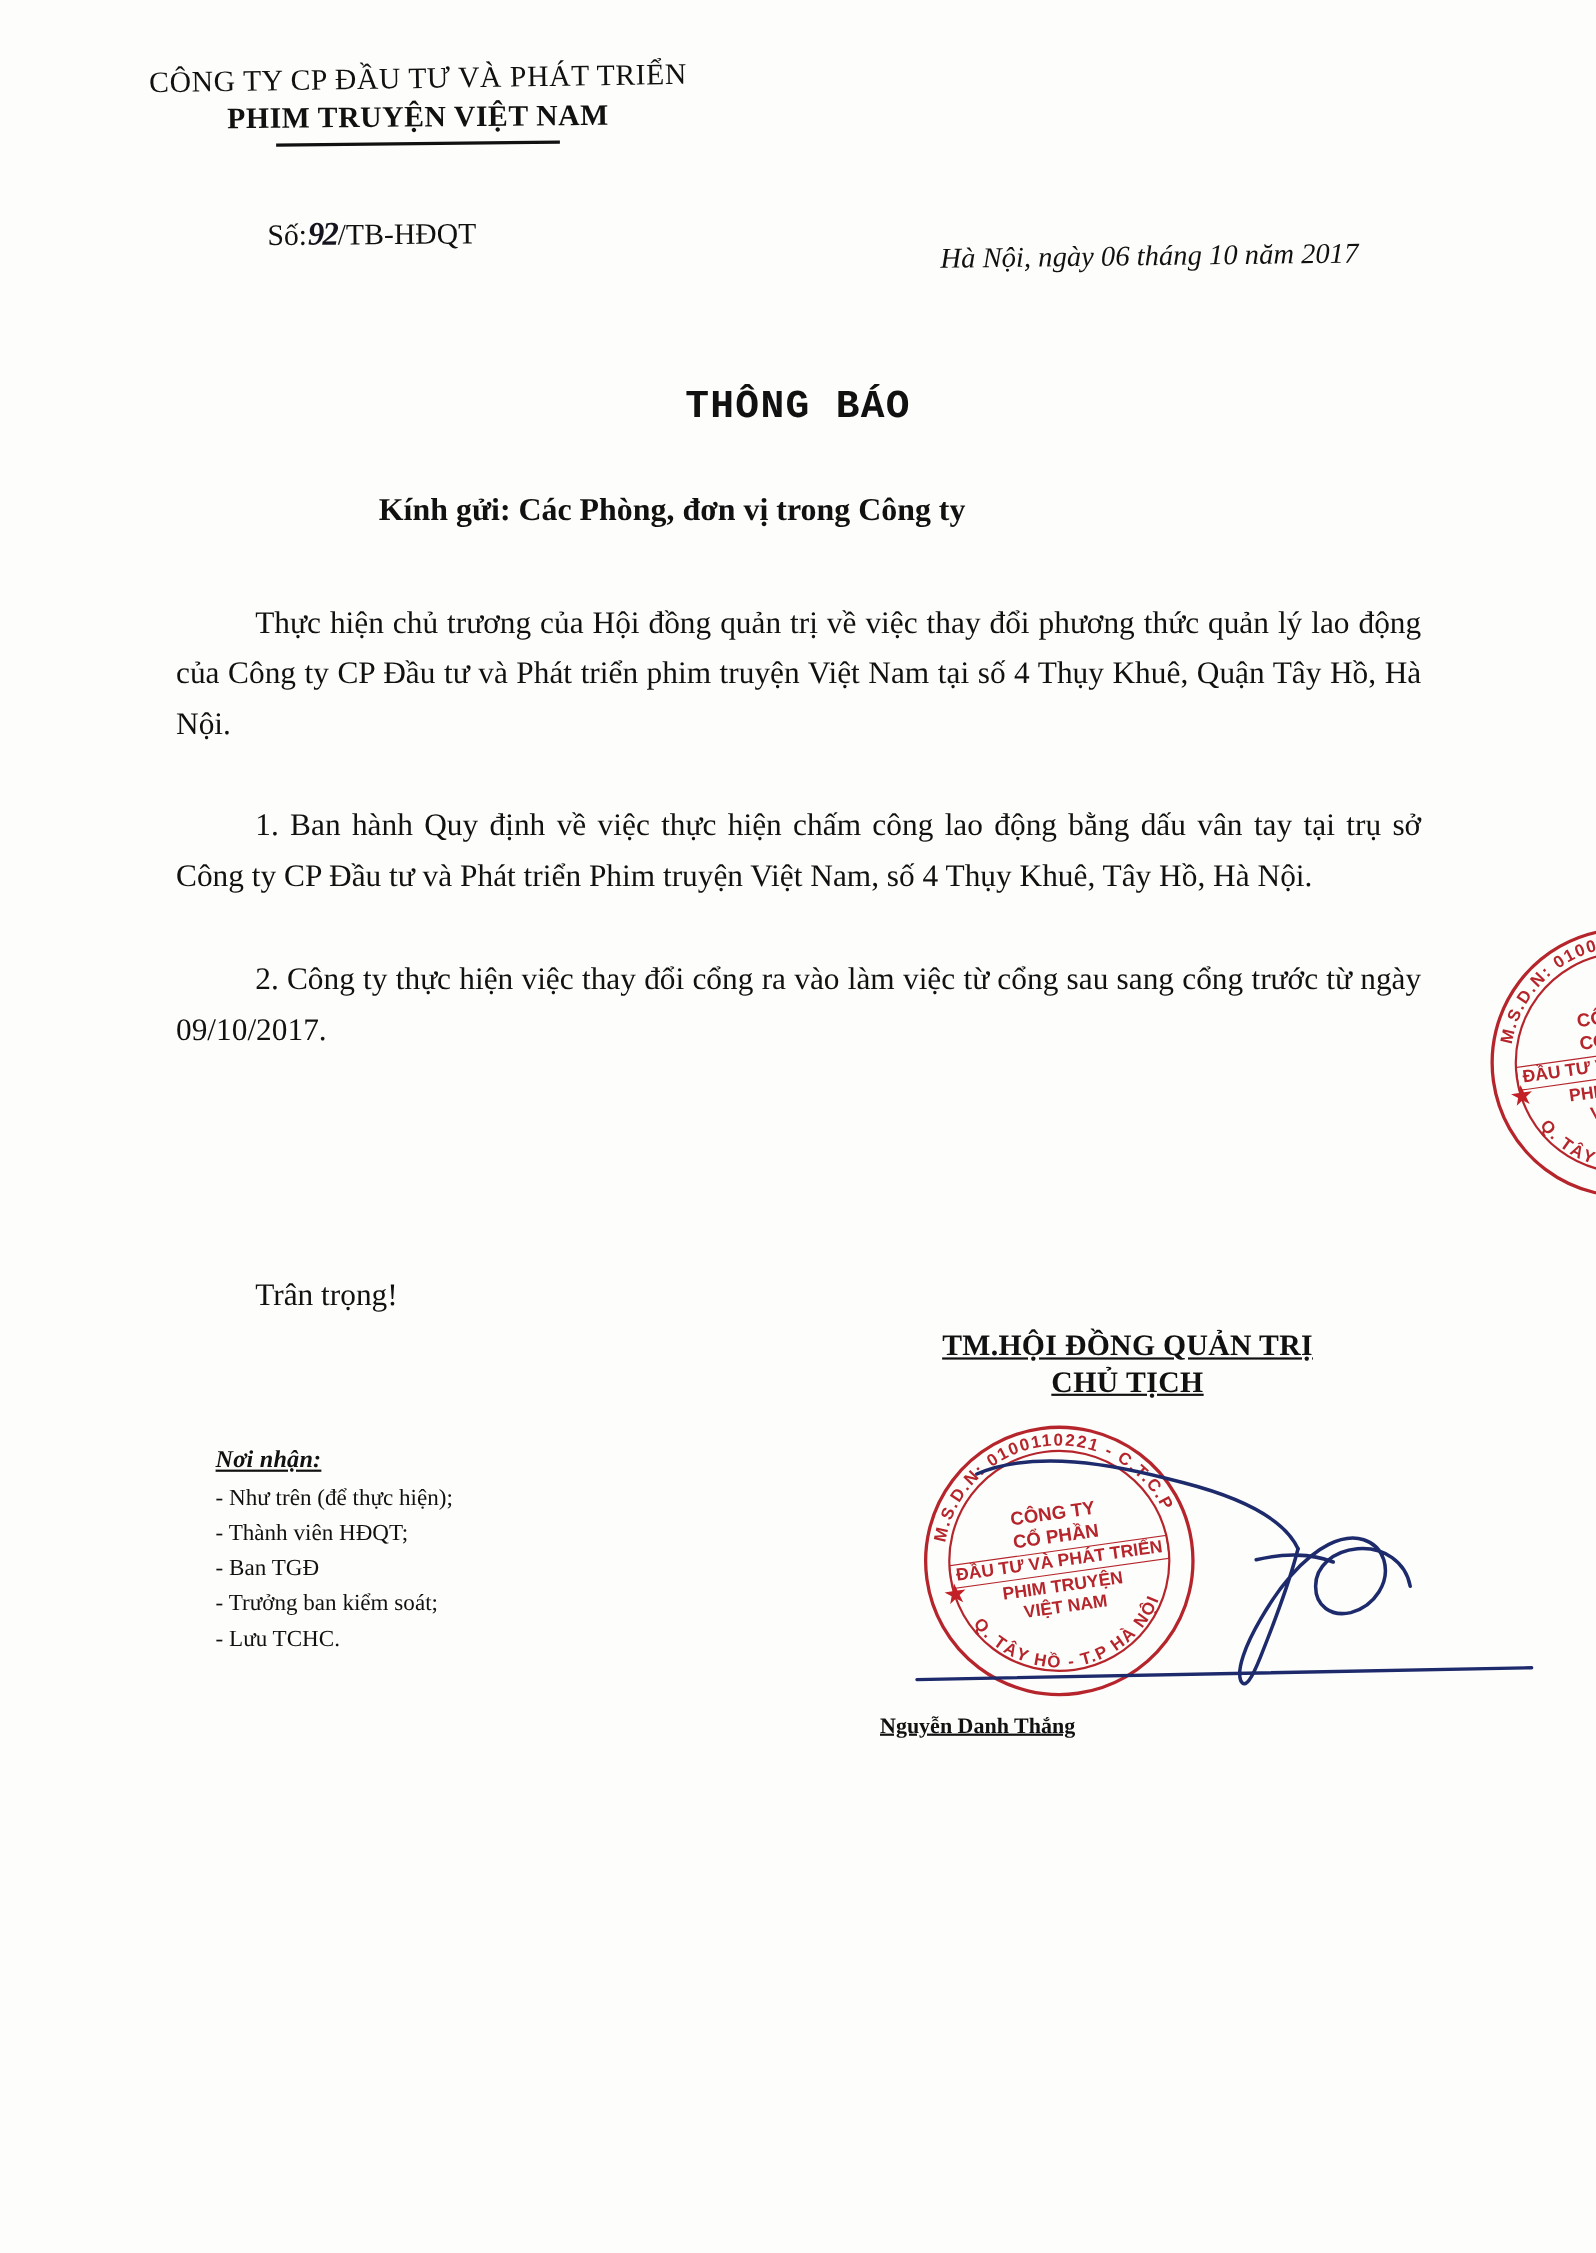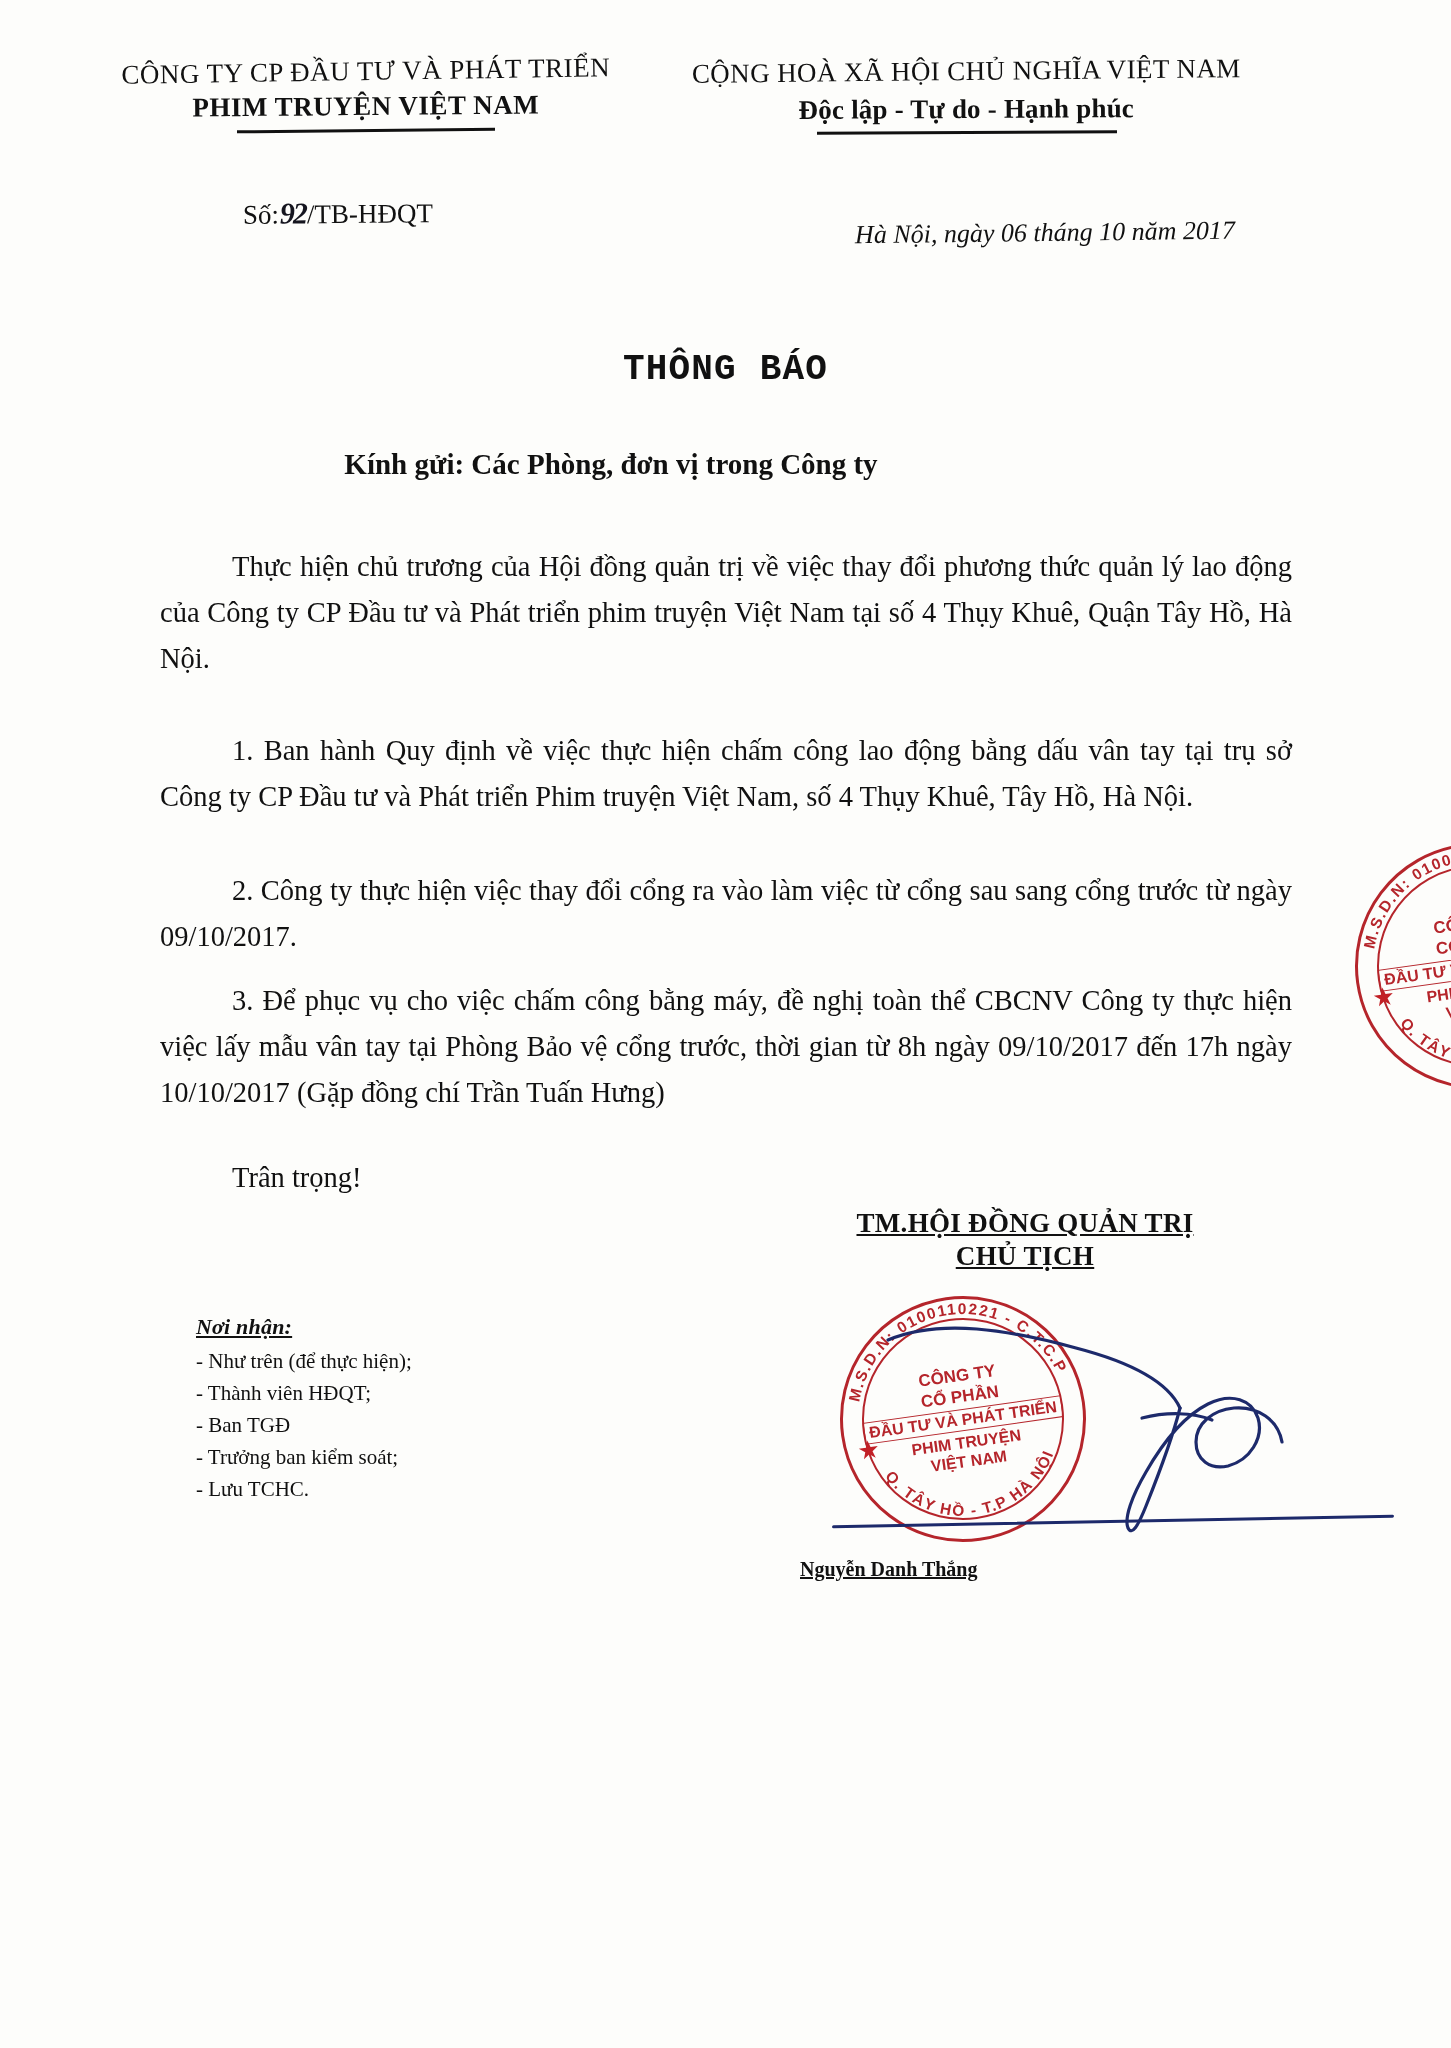--- a/index.html
+++ b/index.html
@@ -334,47 +334,39 @@
 <body>
 
 <div id="page">
 
   <div class="header">
     <div class="hdr-left">
       <div class="org-line1">CÔNG TY CP ĐẦU TƯ VÀ PHÁT TRIỂN</div>
       <div class="org-line2">PHIM TRUYỆN VIỆT NAM</div>
       <div class="rule-short"></div>
     </div>
-    <div class="hdr-right">
-      <div class="nation-line1">CỘNG HOÀ XÃ HỘI CHỦ NGHĨA VIỆT NAM</div>
-      <div class="nation-line2">Độc lập - Tự do - Hạnh phúc</div>
-      <div class="rule-nation"></div>
-    </div>
   </div>
 
   <div class="docnum">
     <span>Số:</span><span class="hand">92</span><span>/TB-HĐQT</span>
   </div>
 
   <div class="datecity">Hà Nội, ngày 06 tháng 10 năm 2017</div>
 
   <div class="title">THÔNG BÁO</div>
   <div class="recipient">Kính gửi: Các Phòng, đơn vị trong Công ty</div>
 
   <div class="body-block" id="para-intro">
     <p>Thực hiện chủ trương của Hội đồng quản trị về việc thay đổi  phương thức quản lý lao động của Công ty CP Đầu tư và Phát triển phim truyện Việt Nam tại số 4 Thụy Khuê, Quận Tây Hồ, Hà Nội.</p>
   </div>
   <div class="body-block" id="para-1">
     <p>1. Ban hành Quy định về việc thực hiện chấm công lao động bằng dấu vân tay tại trụ sở Công ty CP Đầu tư và Phát triển Phim truyện Việt Nam, số 4 Thụy Khuê, Tây Hồ, Hà Nội.</p>
   </div>
   <div class="body-block" id="para-2">
     <p>2. Công ty thực hiện việc thay đổi cổng ra vào làm việc từ cổng sau sang cổng trước từ ngày 09/10/2017.</p>
-  </div>
-  <div class="body-block" id="para-3">
-    <p>3. Để phục vụ cho việc chấm công bằng máy, đề nghị toàn thể CBCNV Công ty thực hiện việc lấy mẫu vân tay tại Phòng Bảo vệ cổng trước, thời gian từ 8h ngày 09/10/2017 đến 17h ngày 10/10/2017 (Gặp đồng chí Trần Tuấn Hưng)</p>
   </div>
   <div class="closing">Trân trọng!</div>
 
   <div class="recipients">
     <div class="rc-title">Nơi nhận:</div>
     <ul>
       <li>- Như trên (để thực hiện);</li>
       <li>- Thành viên HĐQT;</li>
       <li>- Ban TGĐ</li>
       <li>- Trưởng ban kiểm soát;</li>

